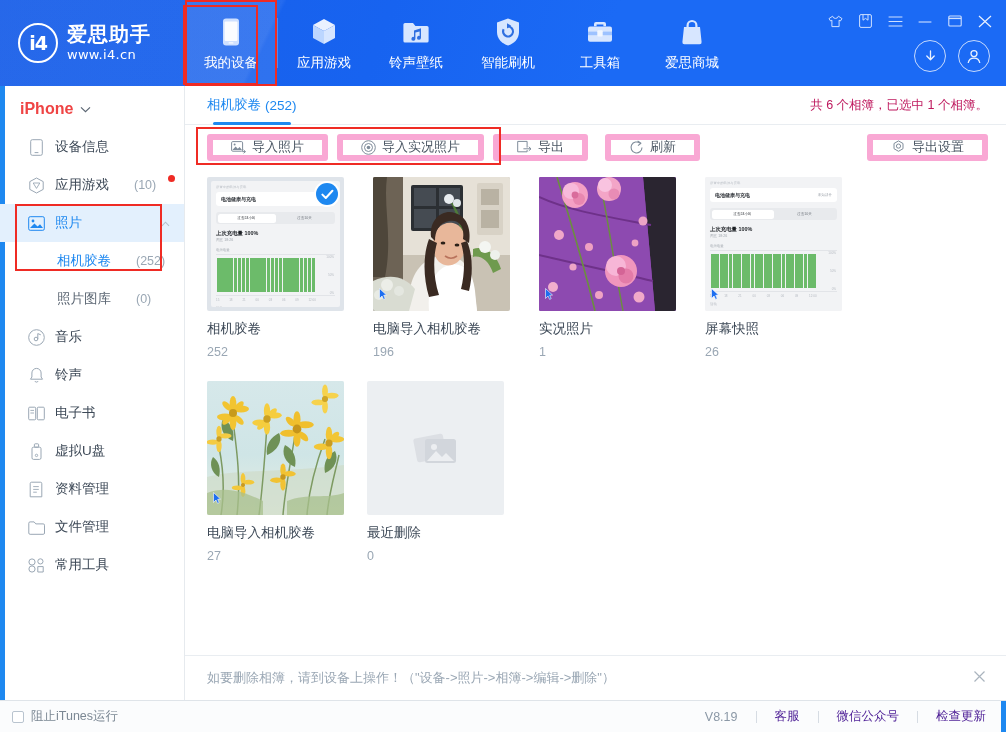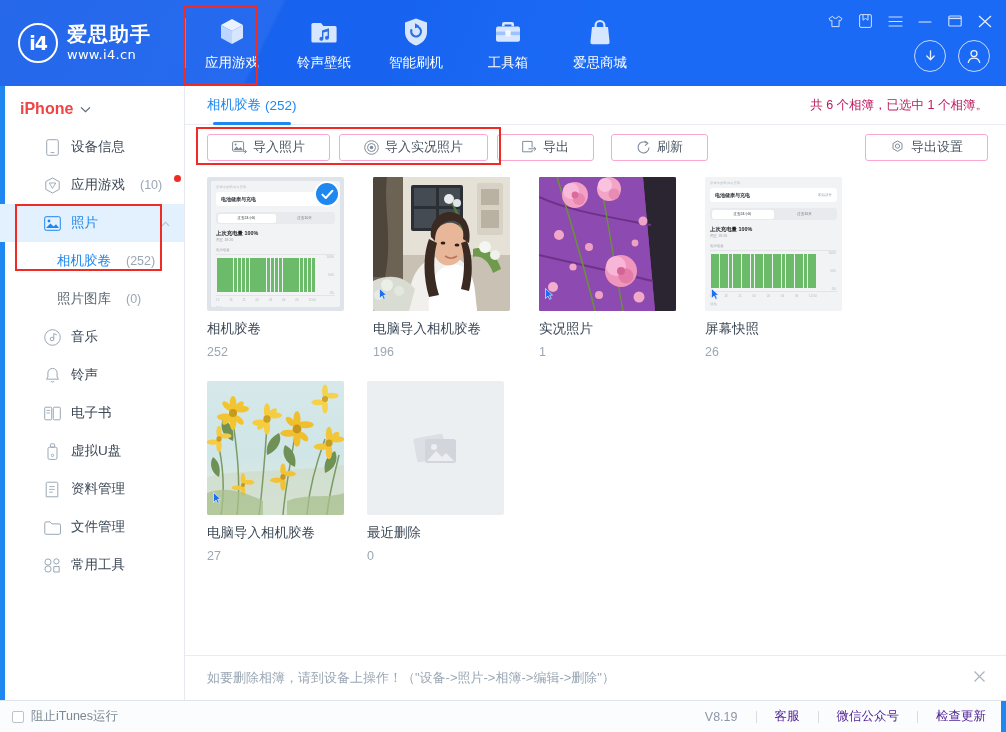--- a/index.html
+++ b/index.html
@@ -82,25 +82,25 @@
   .sidebar::before { content:""; position:absolute; left:0; top:0; bottom:0; width:5px; background:#1e88f0; }
   .device-row {
     display: flex; align-items: center; gap: 7px;
     padding: 10px 0 10px 20px; cursor: pointer;
   }
   .device-name { font-size: 16px; font-weight: bold; color: #ef4444; }
   .caret { color:#6b7785; font-size: 11px; }
 
   .side-item {
     display: flex; align-items: center; height: 38px;
-    padding-left: 43px; cursor: pointer; position: relative; gap: 10px;
+    padding-left: 27px; cursor: pointer; position: relative; gap: 10px;
   }
   .side-item .s-ico { width: 18px; display:flex; align-items:center; justify-content:center; color:#9aa7b4; }
   .side-label { font-size: 13.5px; color: #3d4957; }
-  .side-count { font-size: 12.5px; color: #9aa7b4; margin-left: 5px; }
+  .side-count { font-size: 12.5px; color: #9aa7b4; margin-left: 15px; }
   .side-item.selected { background: #e3f0fd; }
   .side-item.selected .side-label { color: #1e88f0; }
   .side-item.selected .s-ico { color: #1e88f0; }
   .side-sub { padding-left: 57px; height: 38px; }
   .side-sub .side-label { color:#5b6673; }
   .side-sub.active .side-label { color: #1e88f0; }
   .dot-badge {
     width: 7px; height: 7px; border-radius: 50%; background: #ef2b24;
     position: relative; top: -7px; left: 2px;
   }
@@ -128,22 +128,22 @@
   .tab-count { color:#1e88f0; margin-left:4px; }
   .head-status { font-size: 12.5px; color: #be185d; }
 
   .toolbar {
     height: 44px; flex: 0 0 44px;
     display:flex; align-items:center; justify-content: space-between;
     padding: 0 18px 0 22px; position: relative;
   }
   .tb-left { display:flex; align-items:center; gap: 9px; }
   .btn {
-    height: 27px; border: 1px solid #f9a8d4; border-radius: 3px; background:#fff;
-    display:flex; align-items:center; gap:6px; padding: 0 24px;
+    height: 27px; border: 6px solid #f9a8d4; border-radius: 3px; background:#fff;
+    display:flex; align-items:center; gap:6px; padding: 0 18px;
     font-size: 13px; color:#4a5663; cursor: pointer; white-space: nowrap;
   }
   .btn .b-ico { color:#7f8c9a; display:flex; align-items:center; }
 
   
   .grid-wrap { flex: 1 1 auto; overflow: hidden; padding: 8px 18px 0 22px; }
   .grid { display:flex; flex-wrap: wrap; gap: 0; }
   .cell { width: 160px; margin-right: 0; margin-bottom: 22px; cursor:pointer; }
   .cell + .cell { margin-left: 0; }
   .grid { column-gap: 0; }
@@ -222,20 +222,30 @@
     <div class="logo-zone">
       <div class="logo-circle">i4</div>
       <div class="logo-text">
         <div class="logo-name">爱思助手</div>
         <div class="logo-url">www.i4.cn</div>
       </div>
     </div>
 
     <div class="nav">
 
+      <div class="nav-item active">
+        <span class="nav-ico">
+          <svg width="24" height="30" viewBox="0 0 24 30">
+              <rect x="4" y="1.5" width="16" height="27" rx="3" fill="#cfe0ff"></rect>
+              <rect x="5.6" y="4.4" width="12.8" height="19.5" rx="1.2" fill="#ffffff" opacity="0.9"></rect>
+              <rect x="9.5" y="25.2" width="5" height="1.4" rx="0.7" fill="#ffffff" opacity="0.85"></rect>
+            </svg>
+        </span>
+        <span>我的设备</span>
+      </div>
 
       <div class="nav-divider"></div>
 
       <div class="nav-item">
         <span class="nav-ico">
           <svg width="28" height="30" viewBox="0 0 28 30">
               <path d="M14 2 L25 8 L14 14 L3 8 Z" fill="#eaf1ff"></path>
               <path d="M3 8 L14 14 L14 27 L3 21 Z" fill="#bcd6ff"></path>
               <path d="M25 8 L14 14 L14 27 L25 21 Z" fill="#d7e6ff"></path>
             </svg>

